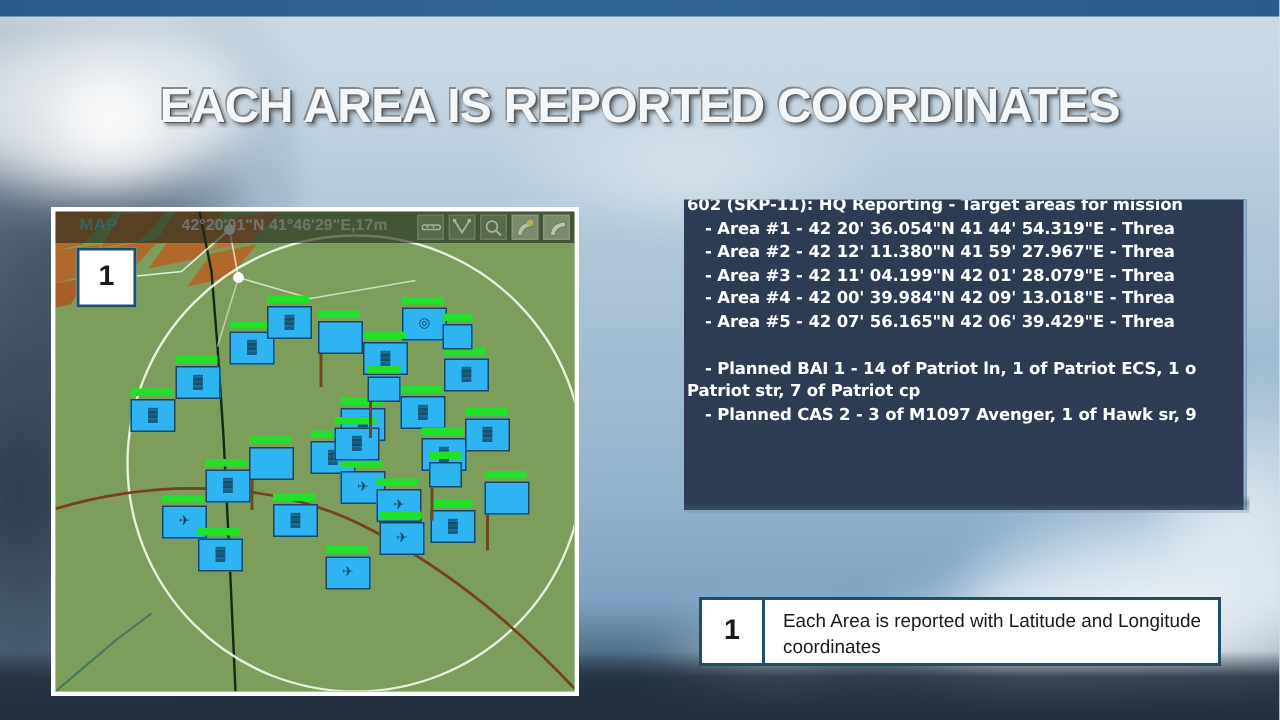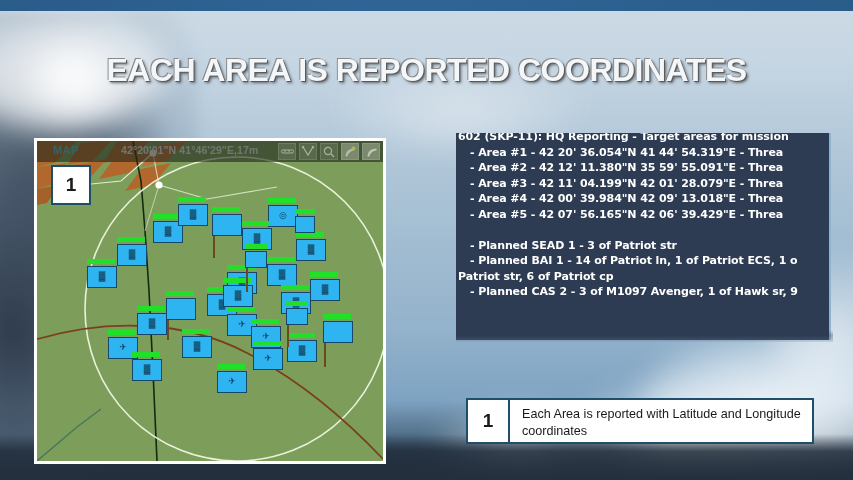--- a/index.html
+++ b/index.html
@@ -461,28 +461,27 @@
         </div>
       </div>
 
       <div class="badge-one">1</div>
     </div>
   </div>
 
   <div id="report">
     <div class="rline rtop">602 (SKP-11): HQ Reporting - Target areas for mission </div>
     <div class="rline indent">- Area #1 - 42 20' 36.054"N    41 44' 54.319"E - Threa</div>
-    <div class="rline indent">- Area #2 - 42 12' 11.380"N    35 59' 55.091"E - Threa</div>
+    <div class="rline indent">- Area #2 - 42 12' 11.380"N    41 59' 27.967"E - Threa</div>
     <div class="rline indent">- Area #3 - 42 11' 04.199"N    42 01' 28.079"E - Threa</div>
     <div class="rline indent">- Area #4 - 42 00' 39.984"N    42 09' 13.018"E - Threa</div>
     <div class="rline indent">- Area #5 - 42 07' 56.165"N    42 06' 39.429"E - Threa</div>
     <div class="spacer"></div>
-    <div class="rline indent">- Planned SEAD 1 - 3 of Patriot str</div>
     <div class="rline indent">- Planned BAI 1 - 14 of Patriot ln, 1 of Patriot ECS, 1 o</div>
-    <div class="rline">Patriot str, 6 of Patriot cp</div>
+    <div class="rline">Patriot str, 7 of Patriot cp</div>
     <div class="rline indent">- Planned CAS 2 - 3 of M1097 Avenger, 1 of Hawk sr, 9</div>
   </div>
   <div class="report-fade"></div>
 
   <div id="callout">
     <div class="num">1</div>
     <div class="txt">Each Area is reported with Latitude and Longitude coordinates</div>
   </div>
 
 </div>

